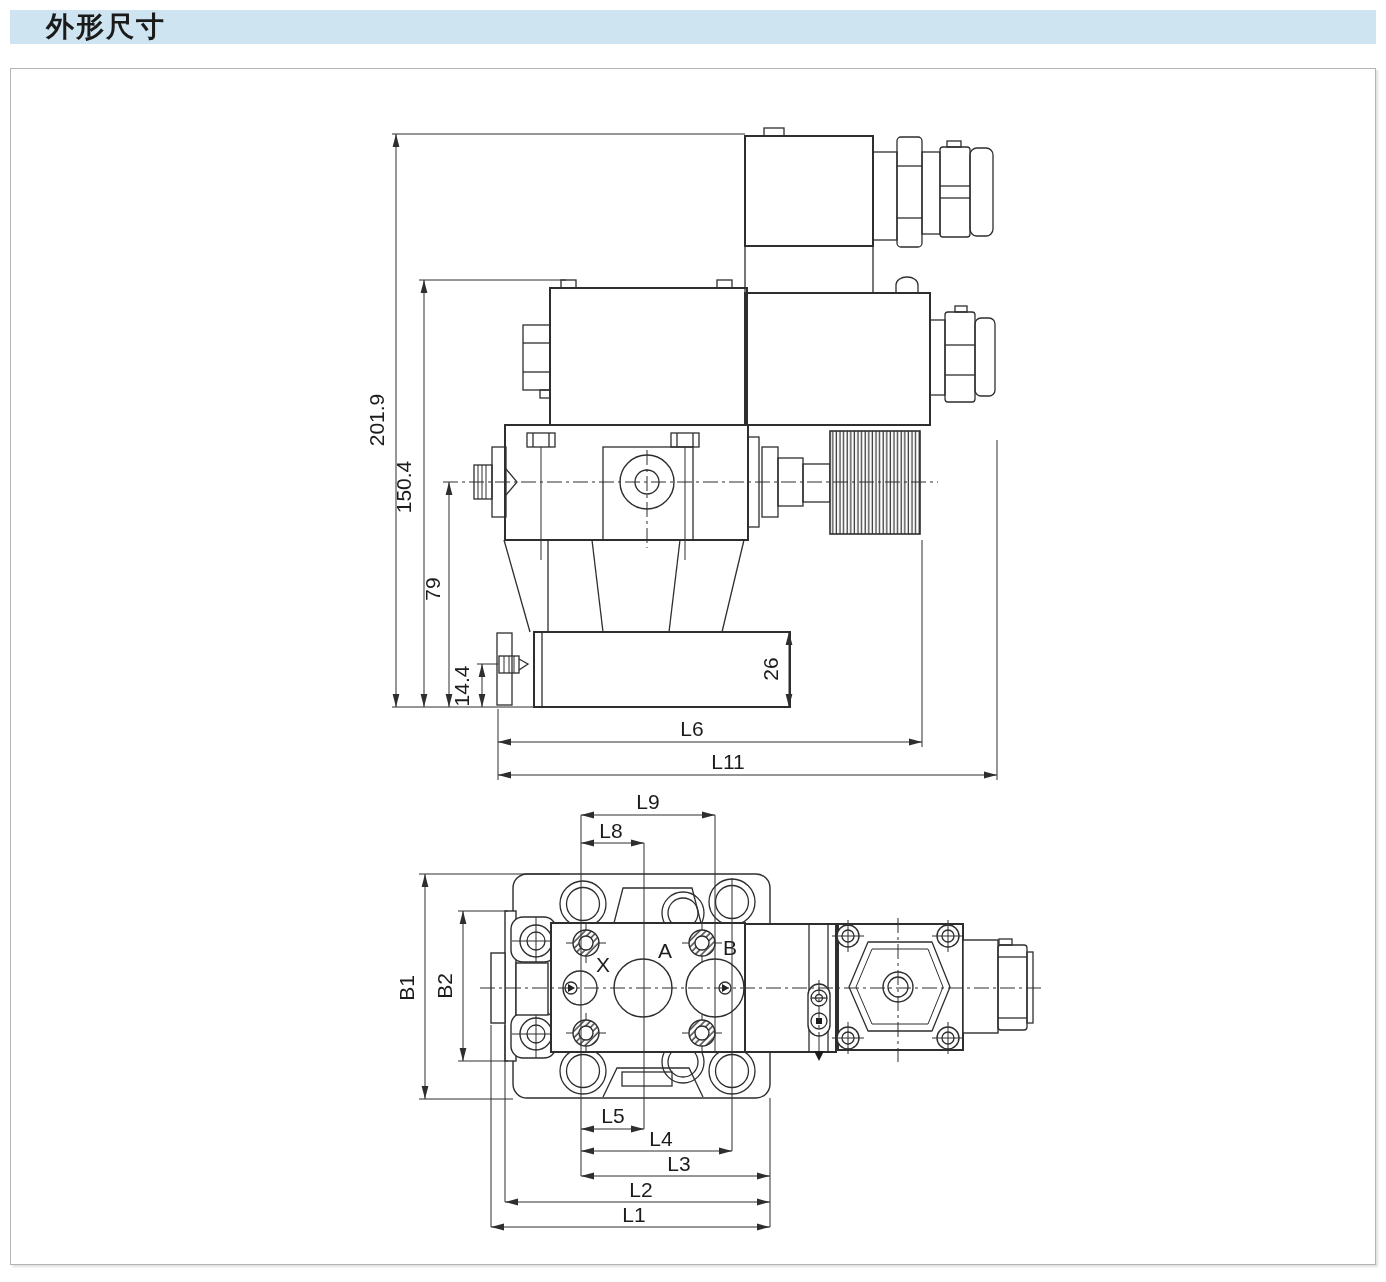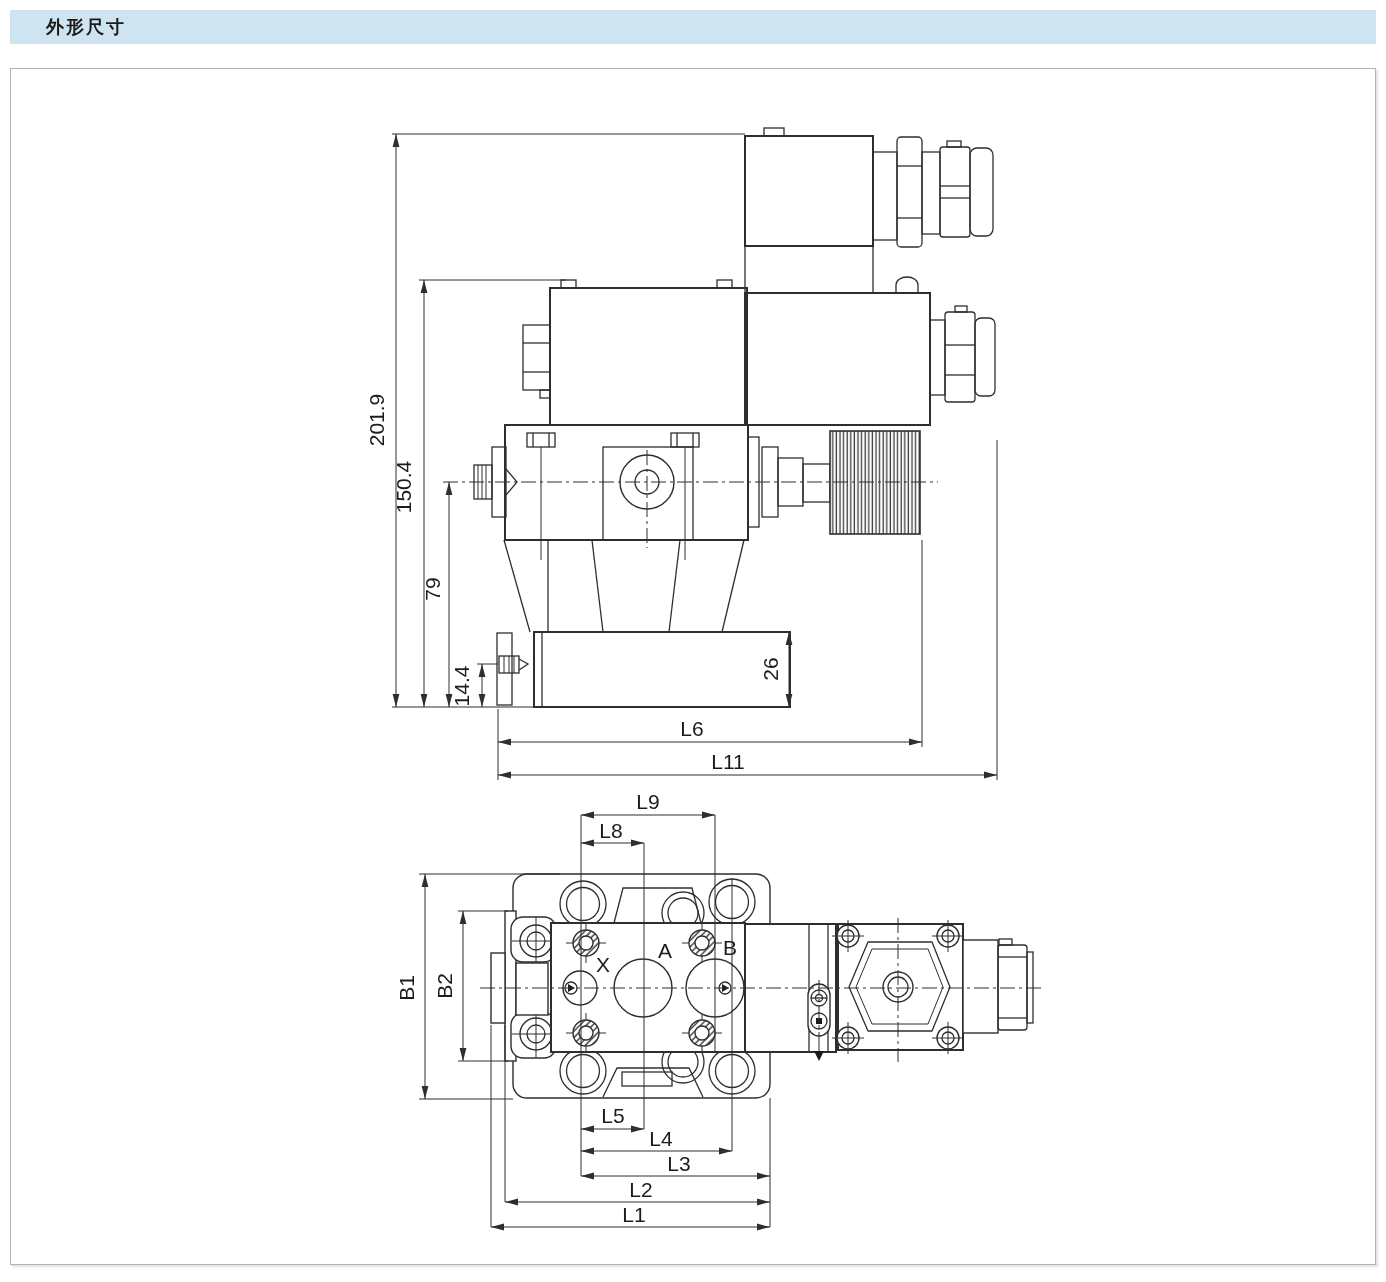--- a/index.html
+++ b/index.html
@@ -3,21 +3,21 @@
 <meta charset="utf-8">
 <style>
   html,body{margin:0;padding:0;background:#ffffff;}
   body{width:1386px;height:1282px;position:relative;font-family:"Liberation Sans",sans-serif;}
   .header-bar{
     position:absolute;left:10px;top:10px;width:1366px;height:34px;
     background:#cfe4f1;display:flex;align-items:center;box-sizing:border-box;padding-left:36px;
   }
   .header-bar .title{
     font-family:"DejaVu Sans","Liberation Sans",sans-serif;
-    font-weight:bold;font-size:18px;color:#1a1a1a;letter-spacing:2px;text-align:right;
+    font-weight:bold;font-size:28px;color:#1a1a1a;letter-spacing:2px;text-align:right;
   }
   .panel{
     position:absolute;left:10px;top:68px;width:1366px;height:1197px;
     background:#ffffff;border:1.5px solid #b3b3b3;box-sizing:border-box;
     box-shadow:2px 2px 2px rgba(0,0,0,0.12);
   }
   svg.stage{position:absolute;left:0;top:0;}
   .ol  {fill:none;stroke:#2e2e2e;stroke-width:2;stroke-linejoin:miter;}
   .olw {fill:#ffffff;stroke:#2e2e2e;stroke-width:2;}
   .ol1 {fill:none;stroke:#2e2e2e;stroke-width:1.3;}

